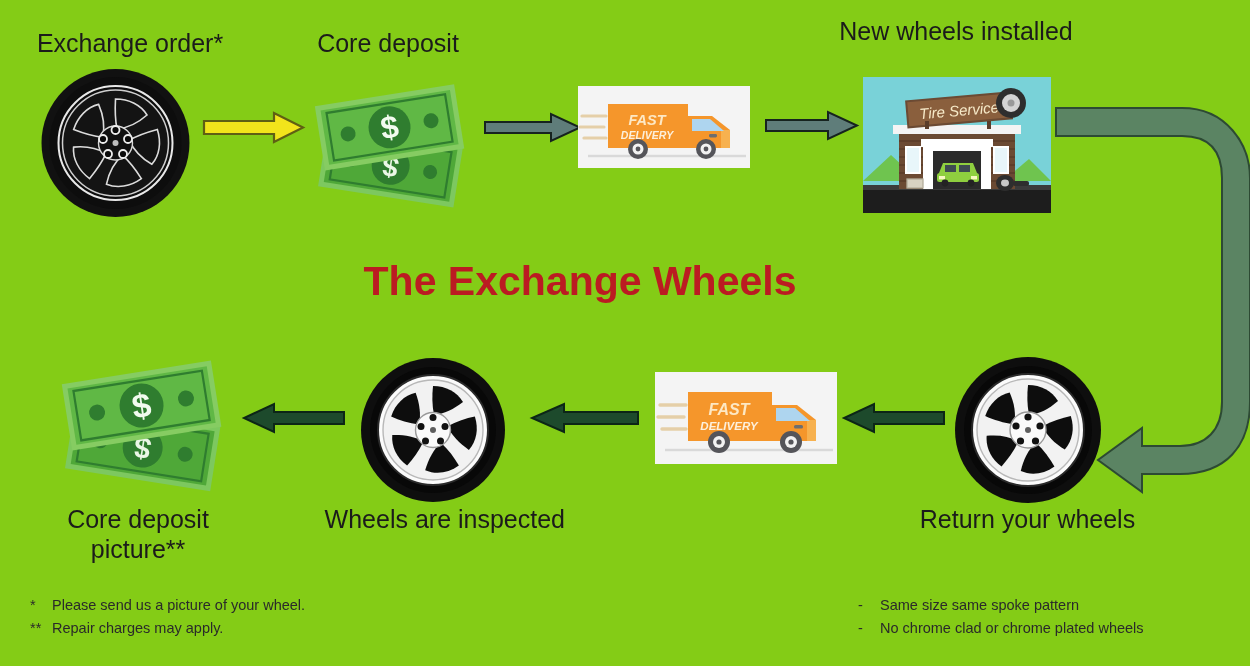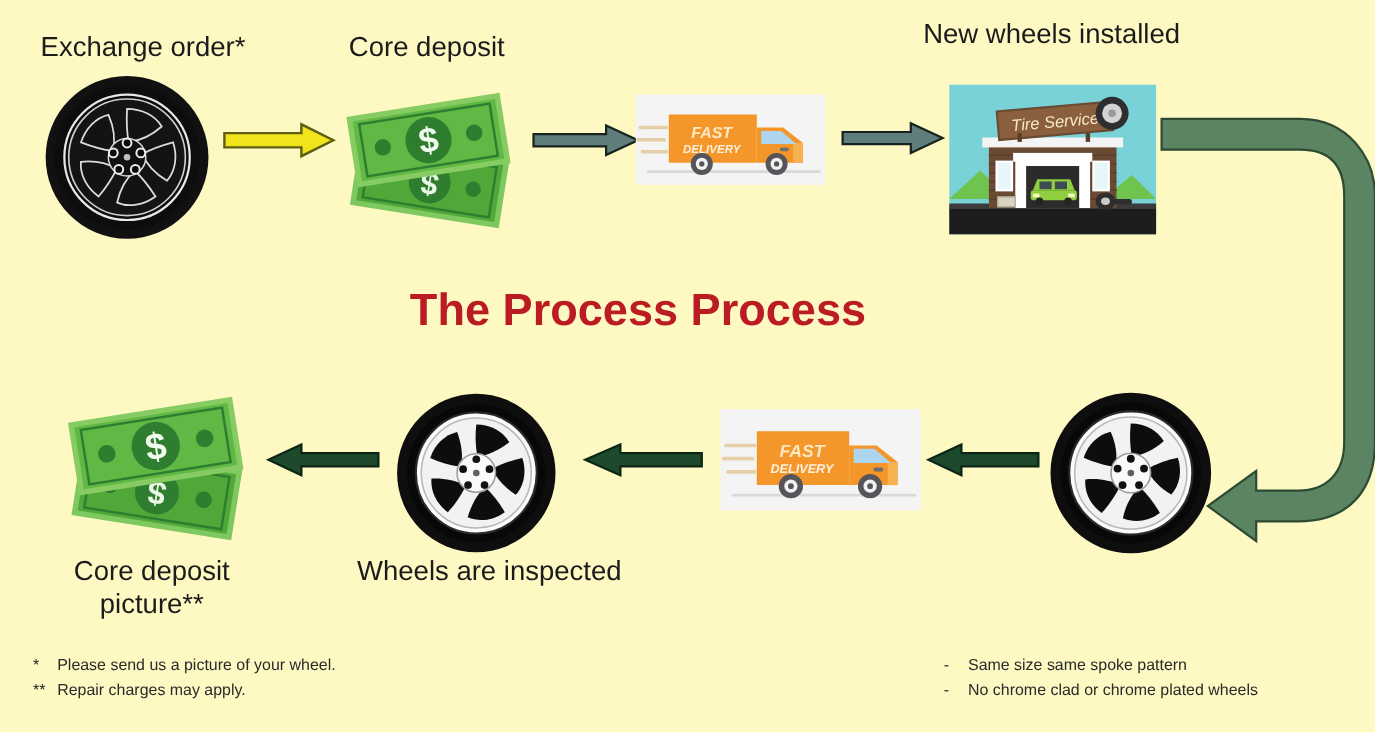--- a/index.html
+++ b/index.html
@@ -7,21 +7,21 @@
     padding: 0;
     background: #ffffff;
   }
   body {
     font-family: "Liberation Sans", sans-serif;
   }
   #canvas {
     position: relative;
     width: 1250px;
     height: 666px;
-    background: #fef9c3;
+    background: #84cc16;
     overflow: hidden;
   }
   .abs { position: absolute; }
 
   .step-label {
     color: #1b1b1b;
     font-size: 25px;
     line-height: 30px;
     text-align: center;
     white-space: nowrap;
@@ -245,21 +245,21 @@
                L92,362
                L92,344
                L130,344
                C176,344 200,316 200,272
                L200,48
                C200,14 176,-22 132,-22
                L6,-22 Z" fill="#5b8463" stroke="#2d4a33" stroke-width="2" transform="translate(0,26)"></path>
     </svg>
   </div>
 
-  <div class="abs title" style="left:0px; top:258px; width:1160px;">The Process Process</div>
+  <div class="abs title" style="left:0px; top:258px; width:1160px;">The Exchange Wheels</div>
 
   <div class="abs" style="left:952px; top:355px; width:152px; height:150px;">
     <svg viewBox="0 0 152 150" width="152" height="150">
       <circle cx="76" cy="75" r="73" fill="#0e0e0e"></circle>
       <circle cx="76" cy="75" r="64" fill="#080808"></circle>
       <circle cx="76" cy="75" r="56" fill="#fbfbfb" stroke="#2a2a2a" stroke-width="2"></circle>
       <circle cx="76" cy="75" r="51" fill="#f2f2f2" stroke="#b8b8b8" stroke-width="1.4"></circle>
 
       <g fill="#0d0d0d">
         <path d="M76,30 C89,30 100,36 106,46 C97,54 87,59 77,60 C75,50 75,39 76,30 Z" transform="rotate(0 76 75)"></path>
@@ -273,20 +273,21 @@
         <circle cx="76" cy="62" r="3.6"></circle>
         <circle cx="88" cy="71" r="3.6"></circle>
         <circle cx="83.5" cy="86" r="3.6"></circle>
         <circle cx="68.5" cy="86" r="3.6"></circle>
         <circle cx="64" cy="71" r="3.6"></circle>
       </g>
       <circle cx="76" cy="75" r="3" fill="#5f5f5f"></circle>
     </svg>
   </div>
 
+  <div class="abs step-label" style="left:895px; top:504px; width:265px;">Return your wheels</div>
 
   <div class="abs" style="left:840px; top:402px; width:106px; height:32px;">
     <svg viewBox="0 0 106 32" width="106" height="32">
       <path d="M104,10 L34,10 L34,2 L4,16 L34,30 L34,22 L104,22 Z" fill="#1d4a2c" stroke="#0c2616" stroke-width="2" stroke-linejoin="miter"></path>
     </svg>
   </div>
 
   <div class="abs" style="left:655px; top:372px; width:182px; height:92px;">
     <svg viewBox="0 0 182 92" width="182" height="92">
       <rect x="0" y="0" width="182" height="92" fill="#f4f4f4"></rect>

